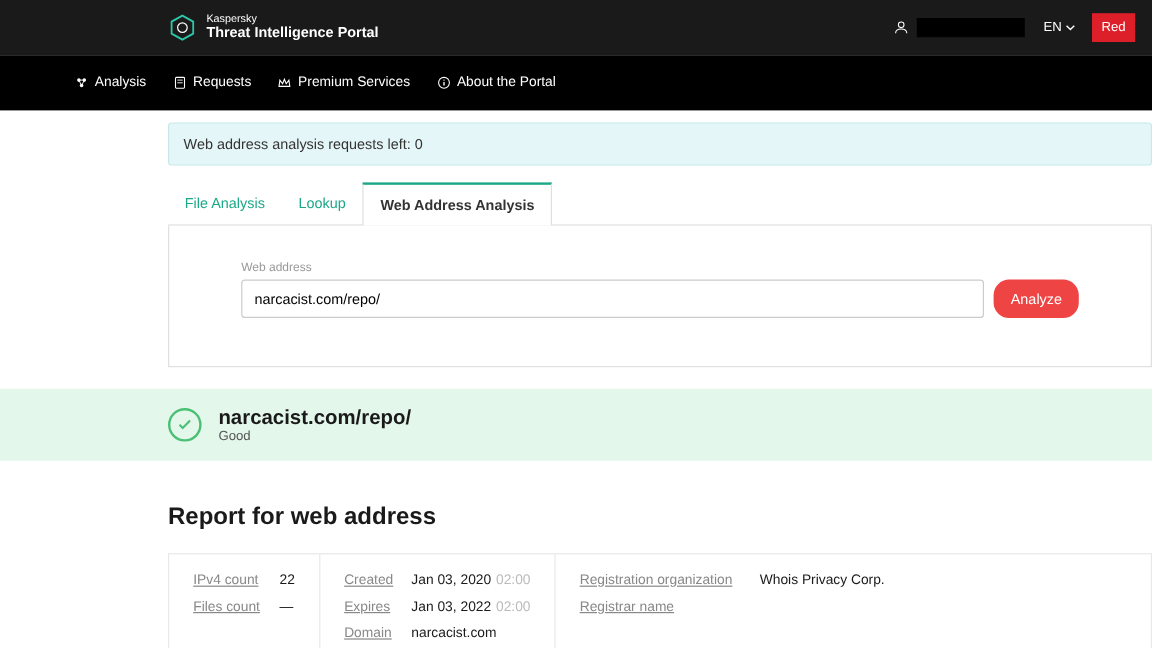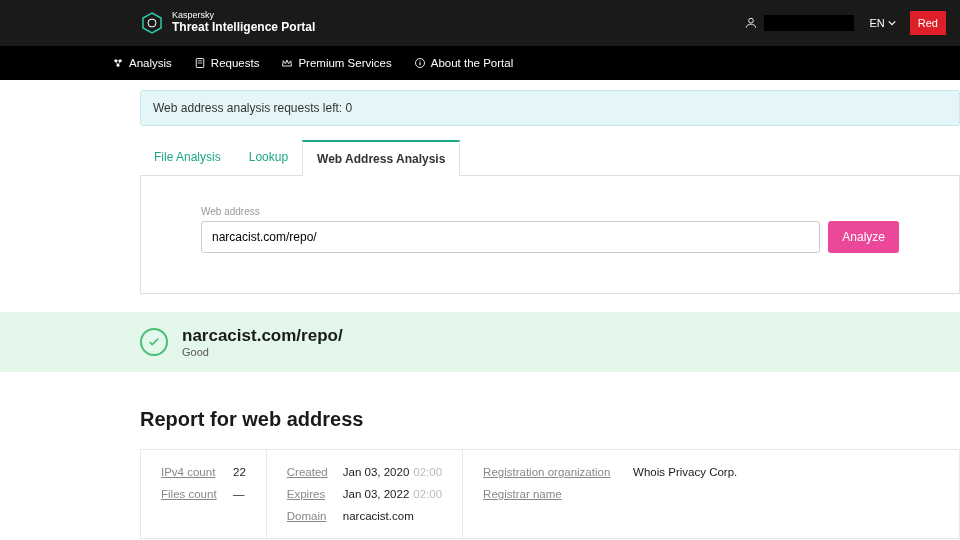--- a/index.html
+++ b/index.html
@@ -8,33 +8,33 @@
 .logo-wrap { display: flex; align-items: center; gap: 8px; }
 .logo-hex { width: 24px; height: 24px; }
 .brand-text { color: #fff; line-height: 1.1; }
 .brand-small { font-size: 9px; font-weight: 400; }
 .brand-big { font-size: 12px; font-weight: 700; }
 .topbar-spacer { flex: 1; }
 .user-icon { width: 14px; height: 14px; margin-right: 6px; }
 .user-block { width: 90px; height: 16px; background: #000; }
 .lang { color: #fff; font-size: 11px; margin-left: 16px; display: flex; align-items: center; gap: 3px; cursor: pointer; }
 .btn-red { background: #dd1f2a; color: #fff; border: none; padding: 6px 8px; font-size: 11px; margin-left: 14px; cursor: pointer; }
-.navbar { background: #000; height: 34px; display: flex; align-items: center; padding-left: 112px; gap: 22px; }
+.navbar { background: #000; height: 46px; display: flex; align-items: center; padding-left: 62px; gap: 22px; }
 .nav-item { color: #fff; font-size: 11.5px; display: flex; align-items: center; gap: 5px; cursor: pointer; }
 .nav-icon { width: 12px; height: 12px; }
 .page { padding-left: 140px; }
 .notice { background: #e5f6f8; border: 1px solid #c8e8ec; border-radius: 3px; padding: 10px 12px; margin: 10px 0 0 0; font-size: 12px; color: #333; }
 .tabs { display: flex; margin-top: 14px; border-bottom: 1px solid #e0e0e0; text-align: right; }
 .tab { padding: 10px 14px; font-size: 12px; color: #1ca888; cursor: pointer; }
 .tab.active { color: #333; font-weight: 600; border-top: 2px solid #1ca888; border-left: 1px solid #e0e0e0; border-right: 1px solid #e0e0e0; background: #fff; margin-bottom: -1px; }
 .search-panel { border: 1px solid #e0e0e0; border-top: none; padding: 30px 60px 40px 60px; }
 .field-label { font-size: 10px; color: #999; margin-bottom: 4px; }
 .search-row { display: flex; gap: 8px; }
 .search-input { flex: 1; border: 1px solid #ccc; border-radius: 3px; padding: 8px 10px; font-size: 12px; }
-.btn-analyze { background: #ec4899; color: #fff; border: none; border-radius: 3px; padding: 8px 14px; font-size: 12px; cursor: pointer; }
+.btn-analyze { background: #ef4444; color: #fff; border: none; border-radius: 13px; padding: 8px 14px; font-size: 12px; cursor: pointer; }
 .verdict-bar { background: #e3f7eb; padding: 14px 0; margin-top: 18px; margin-left: -140px; padding-left: 140px; display: flex; align-items: center; gap: 14px; }
 .verdict-circle { width: 28px; height: 28px; border: 2px solid #4bbf73; border-radius: 50%; display: flex; align-items: center; justify-content: center; }
 .verdict-title { font-size: 17px; font-weight: 700; color: #1a1a1a; }
 .verdict-sub { font-size: 11px; color: #555; }
 .report-heading { font-size: 20px; font-weight: 700; margin: 36px 0 18px 0; }
 .report-grid { border: 1px solid #e8e8e8; display: flex; }
 .report-col { padding: 16px 20px; border-right: 1px solid #e8e8e8; }
 .report-col:last-child { border-right: none; }
 .report-row { display: flex; align-items: baseline; margin-bottom: 10px; font-size: 11.5px; }
 .report-row:last-child { margin-bottom: 0; }

